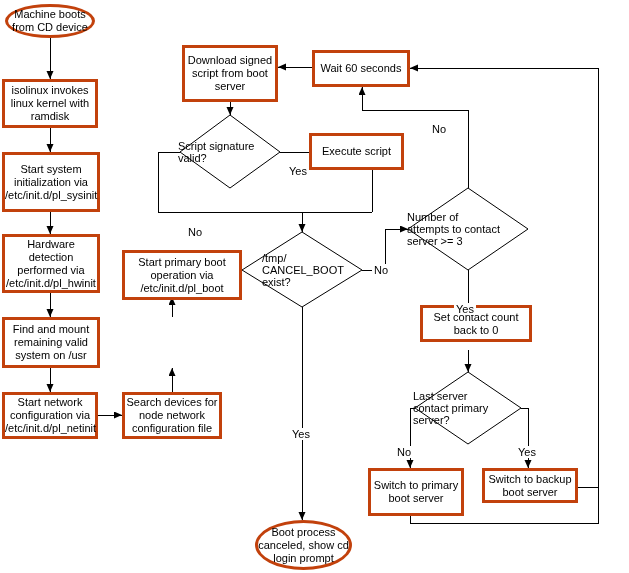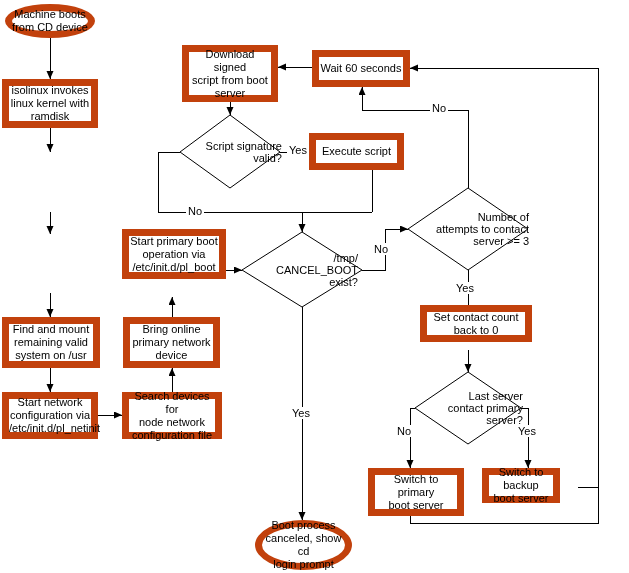--- a/index.html
+++ b/index.html
@@ -3,33 +3,33 @@
 <meta charset="utf-8">
 <style>
   html,body{margin:0;padding:0;background:#fff;}
   #stage{
     position:relative;width:629px;height:573px;background:#fff;
     font-family:"Liberation Sans", sans-serif;font-size:11px;color:#000;
     overflow:hidden;
   }
   #wires{position:absolute;left:0;top:0;}
   .node{
-    position:absolute;box-sizing:border-box;background:#fff;border:7px solid #c2410c;
+    position:absolute;box-sizing:border-box;background:#fff;border:3px solid #c2410c;
     display:flex;align-items:center;justify-content:center;text-align:center;
     line-height:13px;
   }
   .node .lbl{white-space:pre-line;display:block;width:100%;}
   .terminator{border-radius:50%;}
   .dlabel{
     position:absolute;display:flex;align-items:center;justify-content:center;
-    text-align:right;line-height:12px;background:transparent;pointer-events:none;
+    text-align:left;line-height:12px;background:transparent;pointer-events:none;
   }
   .dlabel .lbl{white-space:pre-line;display:block;width:100%;}
   .elabel{
-    position:absolute;background:#fff;padding:0 2px;line-height:12px;height:12px;
+    position:absolute;background:#fff;padding:0 2px;line-height:12px;height:12px;margin-top:21px;
   }
 </style>
 </head>
 <body>
 
 <div id="stage">
 
   <svg id="wires" width="629" height="573" viewBox="0 0 629 573">
     <defs>
       <marker id="arr" markerWidth="9" markerHeight="8" refX="8" refY="3.5" orient="auto" markerUnits="userSpaceOnUse">
@@ -78,42 +78,48 @@
     <span class="lbl">isolinux invokes
 linux kernel with
 ramdisk</span>
   </div>
 
   <div class="node terminator" style="left:255px;top:520px;width:97px;height:50px">
     <span class="lbl">Boot process
 canceled, show cd
 login prompt</span>
   </div>
+  <div class="node" style="left:2px;top:152px;width:98px;height:60px">
+    <span class="lbl">Start system
+initialization via
+/etc/init.d/pl_sysinit</span>
+  </div>
+  <div class="node" style="left:2px;top:234px;width:98px;height:59px">
+    <span class="lbl">Hardware
+detection
+performed via
+/etc/init.d/pl_hwinit</span>
+  </div>
   <div class="node" style="left:2px;top:317px;width:98px;height:51px">
     <span class="lbl">Find and mount
 remaining valid
 system on /usr</span>
   </div>
   <div class="node" style="left:2px;top:392px;width:96px;height:47px">
     <span class="lbl">Start network
 configuration via
 /etc/init.d/pl_netinit</span>
   </div>
 
   <div class="node" style="left:122px;top:392px;width:100px;height:47px">
     <span class="lbl">Search devices for
 node network
 configuration file</span>
   </div>
-  <div class="node" style="left:123px;top:317px;width:97px;height:51px">
-    <span class="lbl">Bring online
-primary network
-device</span>
-  </div>
-  <div class="node" style="left:122px;top:229px;width:104px;height:50px">
+  <div class="node" style="left:122px;top:250px;width:120px;height:50px">
     <span class="lbl">Start primary boot
 operation via
 /etc/init.d/pl_boot</span>
   </div>
 
   <div class="node" style="left:182px;top:45px;width:96px;height:57px">
     <span class="lbl">Download signed
 script from boot
 server</span>
   </div>
@@ -125,30 +131,30 @@
   </div>
 
   <div class="node" style="left:420px;top:305px;width:112px;height:37px">
     <span class="lbl">Set contact count
 back to 0</span>
   </div>
   <div class="node" style="left:368px;top:468px;width:96px;height:48px">
     <span class="lbl">Switch to primary
 boot server</span>
   </div>
-  <div class="node" style="left:482px;top:468px;width:78px;height:35px">
+  <div class="node" style="left:482px;top:468px;width:96px;height:35px">
     <span class="lbl">Switch to backup
 boot server</span>
   </div>
 
   <div class="dlabel" style="left:178px;top:138px;width:104px;height:28px">
     <span class="lbl">Script signature
 valid?</span>
   </div>
-  <div class="dlabel" style="left:254px;top:251px;width:104px;height:38px">
+  <div class="dlabel" style="left:262px;top:251px;width:104px;height:38px">
     <span class="lbl">/tmp/
 CANCEL_BOOT
 exist?</span>
   </div>
   <div class="dlabel" style="left:407px;top:210px;width:122px;height:38px">
     <span class="lbl">Number of
 attempts to contact
 server &gt;= 3</span>
   </div>
   <div class="dlabel" style="left:413px;top:389px;width:110px;height:38px">

